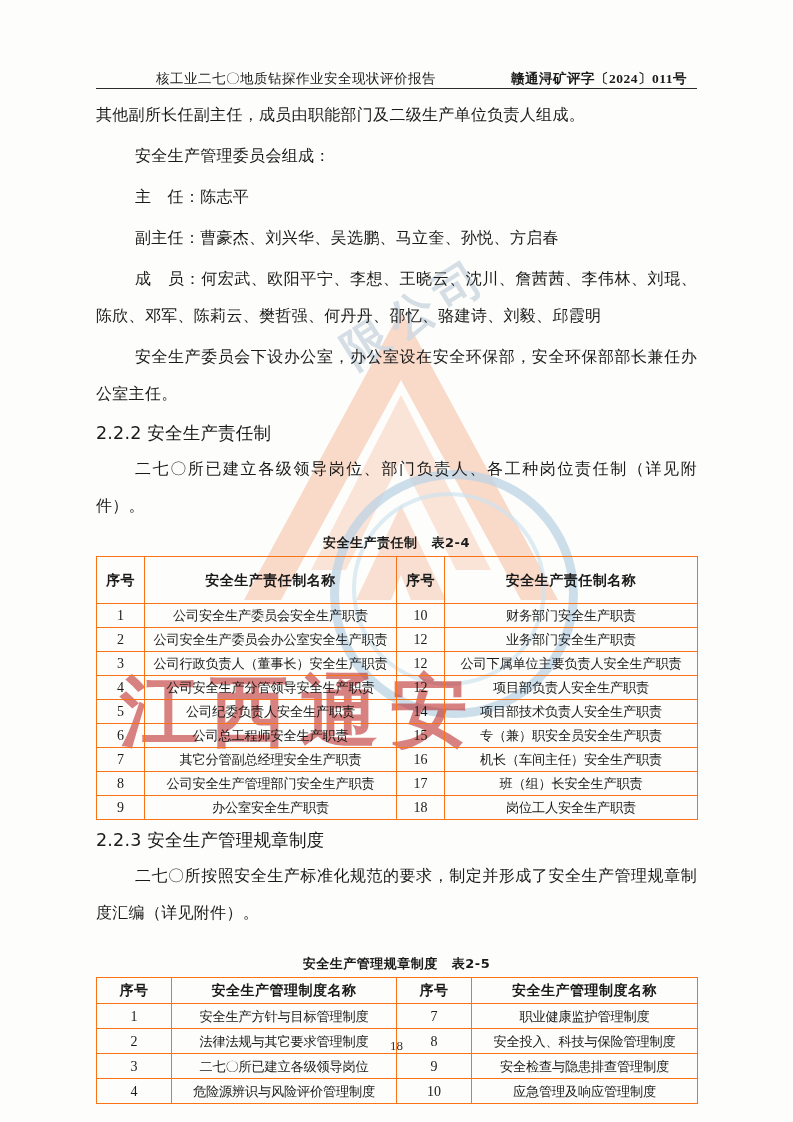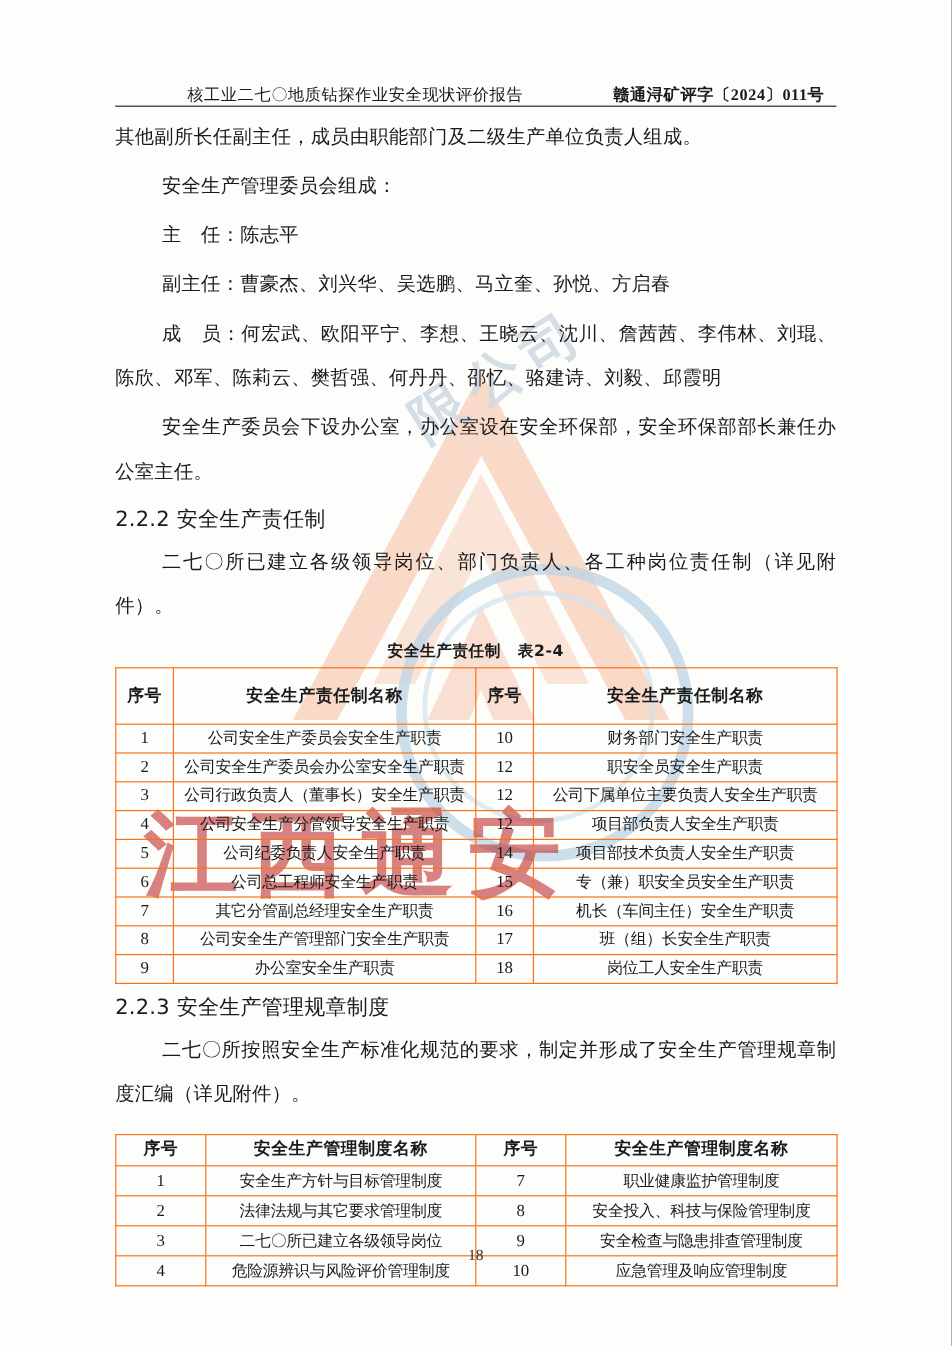--- a/index.html
+++ b/index.html
@@ -255,21 +255,21 @@
           <tr class="row">
             <td class="idx">1</td>
             <td class="name">公司安全生产委员会安全生产职责</td>
             <td class="idx">10</td>
             <td class="name">财务部门安全生产职责</td>
           </tr>
           <tr class="row">
             <td class="idx">2</td>
             <td class="name">公司安全生产委员会办公室安全生产职责</td>
             <td class="idx">12</td>
-            <td class="name">职安全员安全生产职责</td>
+            <td class="name">业务部门安全生产职责</td>
           </tr>
           <tr class="row">
             <td class="idx">3</td>
             <td class="name">公司行政负责人（董事长）安全生产职责</td>
             <td class="idx">12</td>
             <td class="name">公司下属单位主要负责人安全生产职责</td>
           </tr>
           <tr class="row">
             <td class="idx">4</td>
             <td class="name">公司安全生产分管领导安全生产职责</td>
@@ -308,20 +308,23 @@
           </tr>
         </tbody>
       </table>
     </div>
 
     <h3 class="heading">2.2.3 安全生产管理规章制度</h3>
     <p class="para indent">二七〇所按照安全生产标准化规范的要求，制定并形成了安全生产管理规章制度汇编（详见附件）。</p>
 
     <div class="spacer-sm"></div>
 
+    <div class="tbl-caption">
+      <span>安全生产管理规章制度</span><span class="num">表2-5</span>
+    </div>
 
     <div class="tbl-wrap second">
       <table class="doc-table t25">
         <colgroup>
             <col class="c1">
             <col class="c2">
             <col class="c3">
             <col class="c4">
           </colgroup>
         <thead>

